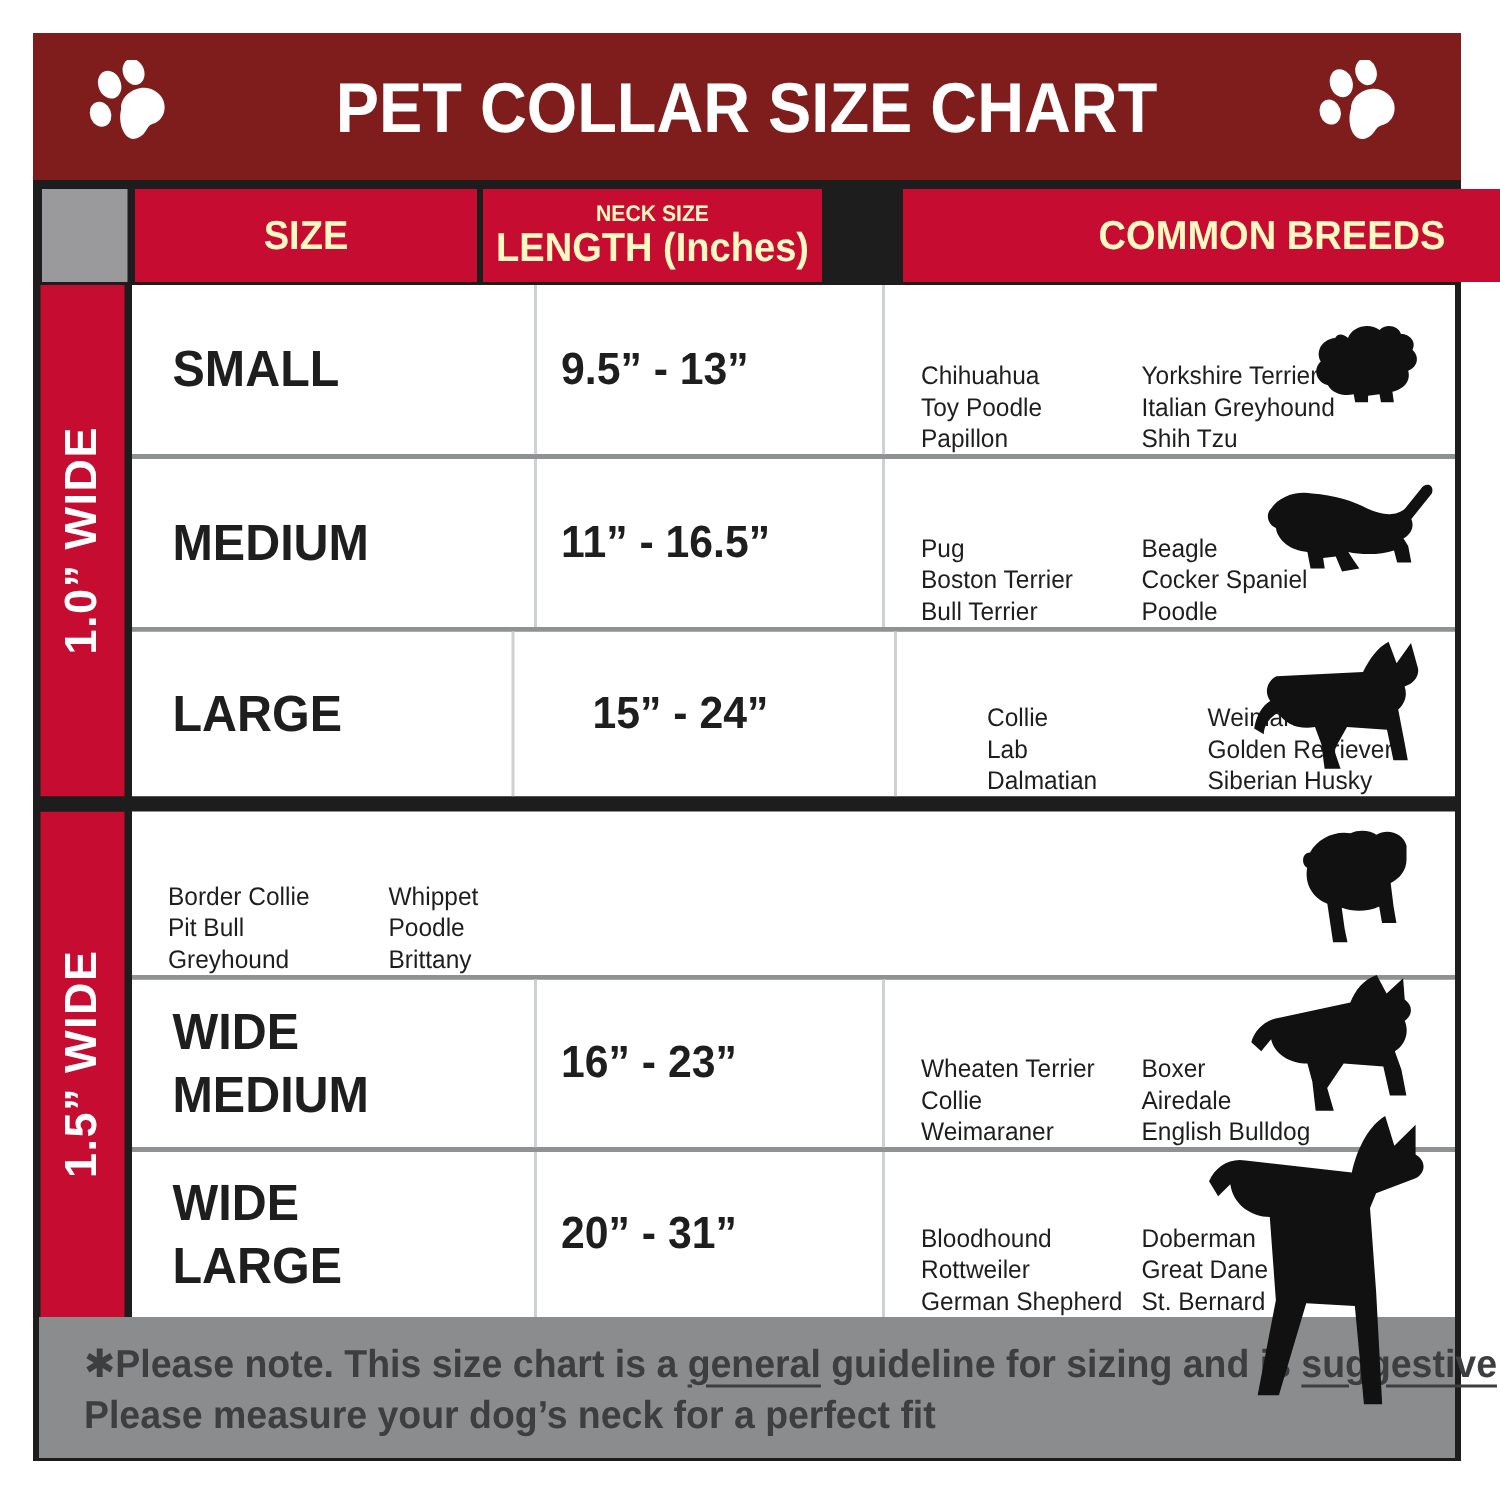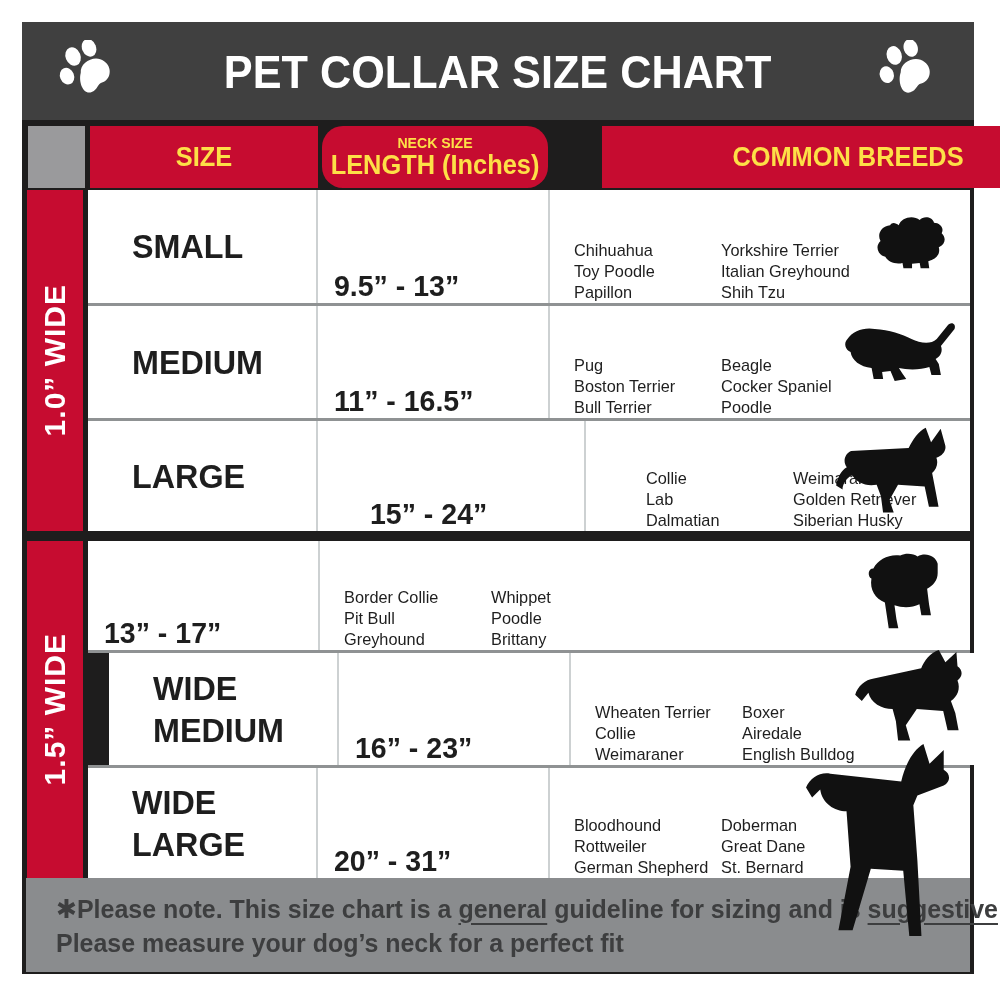--- a/index.html
+++ b/index.html
@@ -1,57 +1,57 @@
 <!DOCTYPE html>
 <html><head>
 <meta charset="utf-8">
 <style>
   html,body{margin:0;padding:0;background:#ffffff;}
   body{font-family:"Liberation Sans","DejaVu Sans",sans-serif;}
   .canvas{position:relative;width:1000px;height:1000px;background:#fff;overflow:hidden;}
   .sheet{position:absolute;left:22px;top:22px;width:952px;height:952px;}
 
   
-  .title-band{position:absolute;left:0;top:0;width:952px;height:98px;background:#404040;
+  .title-band{position:absolute;left:0;top:0;width:952px;height:98px;background:#7f1d1d;
     display:flex;align-items:center;justify-content:center;}
   .title-text{color:#fff;font-size:47px;font-weight:bold;letter-spacing:0px;transform:scaleX(.92);}
   .paw{position:absolute;top:18px;width:64px;height:64px;fill:#ffffff;}
   .paw-left{left:34px;}
   .paw-right{right:34px;}
 
   
   .table-outer{position:absolute;left:0;top:98px;width:952px;height:854px;background:#1e1d1d;}
 
   
   .corner-cell{position:absolute;left:6px;top:6px;width:57px;height:62px;background:#9a9a9c;}
-  .hcell{position:absolute;top:6px;height:62px;background:#c60c30;color:#fde047;
+  .hcell{position:absolute;top:6px;height:62px;background:#c60c30;color:#fef9c3;
     display:flex;flex-direction:column;align-items:center;justify-content:center;line-height:1.05;}
   .hcell-size{left:68px;width:228px;}
-  .hcell-neck{left:300px;width:226px;border-radius:21px;}
+  .hcell-neck{left:300px;width:226px;}
   .hcell-breeds{left:532px;width:492px;margin-left:48px;}
   .h-main{font-size:27px;font-weight:bold;transform:scaleX(.94);}
   .h-small{font-size:15px;font-weight:bold;transform:scaleX(.94);}
 
   
   .vband{position:absolute;left:5px;width:56px;background:#c60c30;
     display:flex;align-items:center;justify-content:center;}
   .vband-1{top:70px;height:341px;}
   .vband-2{top:421px;height:337px;}
   .vband span{writing-mode:vertical-rl;transform:rotate(180deg);color:#fff;
     font-size:30px;font-weight:bold;letter-spacing:1px;white-space:nowrap;}
 
   
   .trow{position:absolute;left:66px;width:882px;background:#fff;display:flex;}
   .row-sep{position:absolute;left:66px;width:882px;height:3px;background:#8f9293;}
   .group-divider{position:absolute;left:0;top:411px;width:952px;height:10px;background:#1e1d1d;}
 
-  .cell-size{width:230px;box-sizing:border-box;padding-left:44px;display:flex;align-items:center;
+  .cell-size{width:270px;box-sizing:border-box;padding-left:27px;display:flex;align-items:center;
     border-right:2px solid #cdd1d2;}
   .size-label{font-size:34px;font-weight:bold;color:#1e1e1e;line-height:1.25;transform:scaleX(.95);transform-origin:left center;max-width:170px;}
-  .cell-neck{width:232px;box-sizing:border-box;padding-left:16px;display:flex;align-items:flex-end;
+  .cell-neck{width:232px;box-sizing:border-box;padding-left:16px;display:flex;align-items:center;
     border-right:2px solid #cdd1d2;}
   .neck-value{font-size:30px;font-weight:bold;color:#1e1e1e;transform:scaleX(.95);transform-origin:left center;}
   .cell-breeds{flex:1;position:relative;box-sizing:border-box;padding:14px 0 0 24px;display:flex;}
   .breed-col{font-size:17px;color:#1e1e1e;line-height:21px;white-space:pre-line;transform:scaleX(.96);transform-origin:left top;}
   .breed-col1{width:147px;}
   .breed-col2{width:165px;}
   .cell-breeds{align-items:flex-end;}
   .breeds-inner{display:flex;padding-top:8px;}
   .dog{position:absolute;fill:#111;z-index:10;}
 
@@ -172,40 +172,37 @@
           </div>
           <svg class="dog" style="right:8px;bottom:3px;width:128px;height:106px;" viewBox="0 0 120 110" preserveAspectRatio="none">
             <path d="M86 6 L91 21 L100 7 L104 23 C106 29 102 35 96 37 C98 43 96 49 92 53 L96 76 L98 88 L89 88 L85 67 L60 65 L52 81 L56 94 L46 94 L44 77 L40 65 C30 67 21 63 17 55 C12 58 8 64 8 70 L2 66 C3 58 7 50 12 47 C8 41 10 33 16 30 L70 27 C74 18 79 10 86 6 Z"></path>
           </svg>
         </div>
       </div>
 
       <div class="group-divider"></div>
 
       <div class="trow" style="top:421px;height:109px;">
-        <div class="cell-neck">
-            <div class="neck-value">13” - 17”</div>
-          </div>
         <div class="cell-breeds">
           <div class="breeds-inner">
             <div class="breed-col breed-col1">Border Collie
 Pit Bull
 Greyhound</div>
             <div class="breed-col breed-col2">Whippet
 Poodle
 Brittany</div>
           </div>
           <svg class="dog" style="right:16px;bottom:8px;width:96px;height:92px;" viewBox="0 0 100 100" preserveAspectRatio="none">
             <path d="M62 7 C70 2 81 6 83 15 L83 25 C83 33 78 39 72 42 L74 59 L76 71 L66 71 L64 59 C56 63 46 63 38 60 L40 75 L42 85 L32 85 L30 71 L28 57 C18 53 12 43 14 31 C10 29 10 20 16 20 C21 10 33 4 44 6 C50 3 58 4 62 7 Z"></path>
           </svg>
         </div>
       </div>
       <div class="row-sep" style="top:530px;"></div>
 
-      <div class="trow" style="top:533px;height:112px;margin-left:21px;">
+      <div class="trow" style="top:533px;height:112px;">
         <div class="cell-size">
             <div class="size-label">WIDE MEDIUM</div>
           </div>
         <div class="cell-neck">
             <div class="neck-value">16” - 23”</div>
           </div>
         <div class="cell-breeds">
           <div class="breeds-inner">
             <div class="breed-col breed-col1">Wheaten Terrier
 Collie

